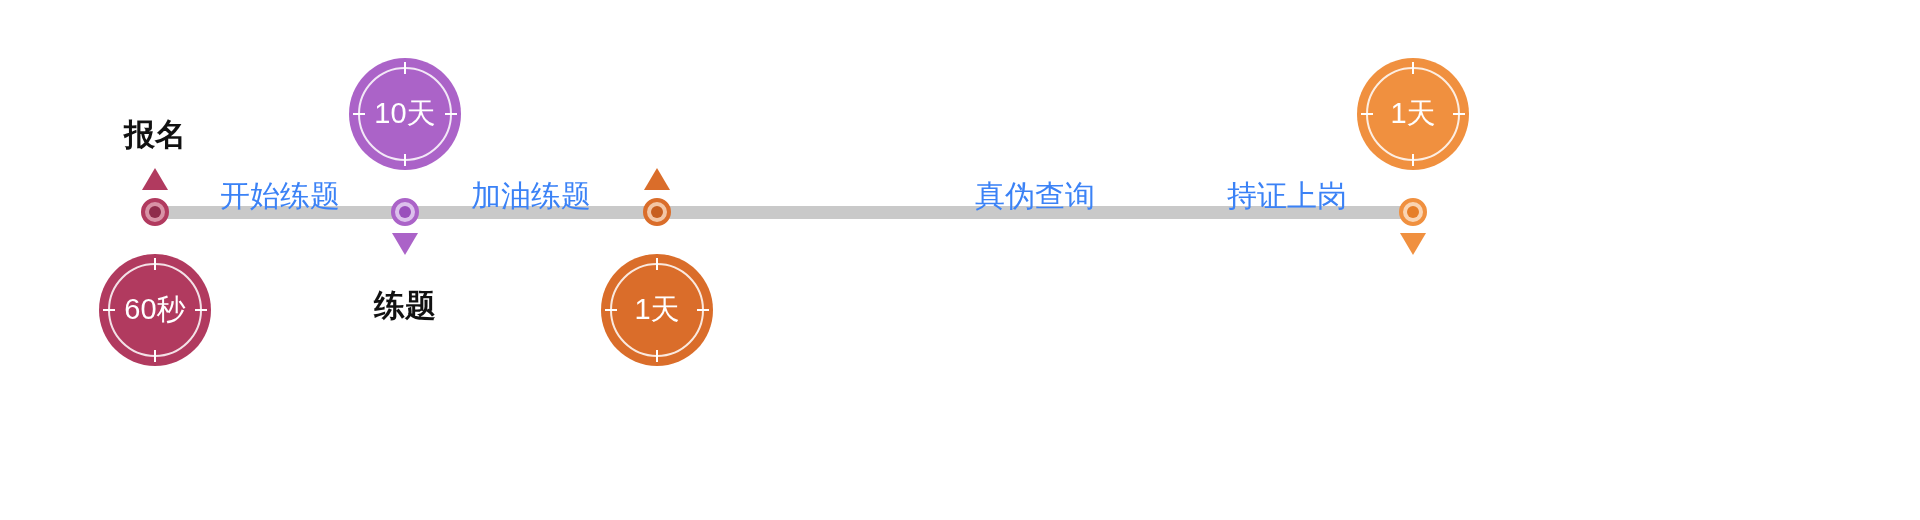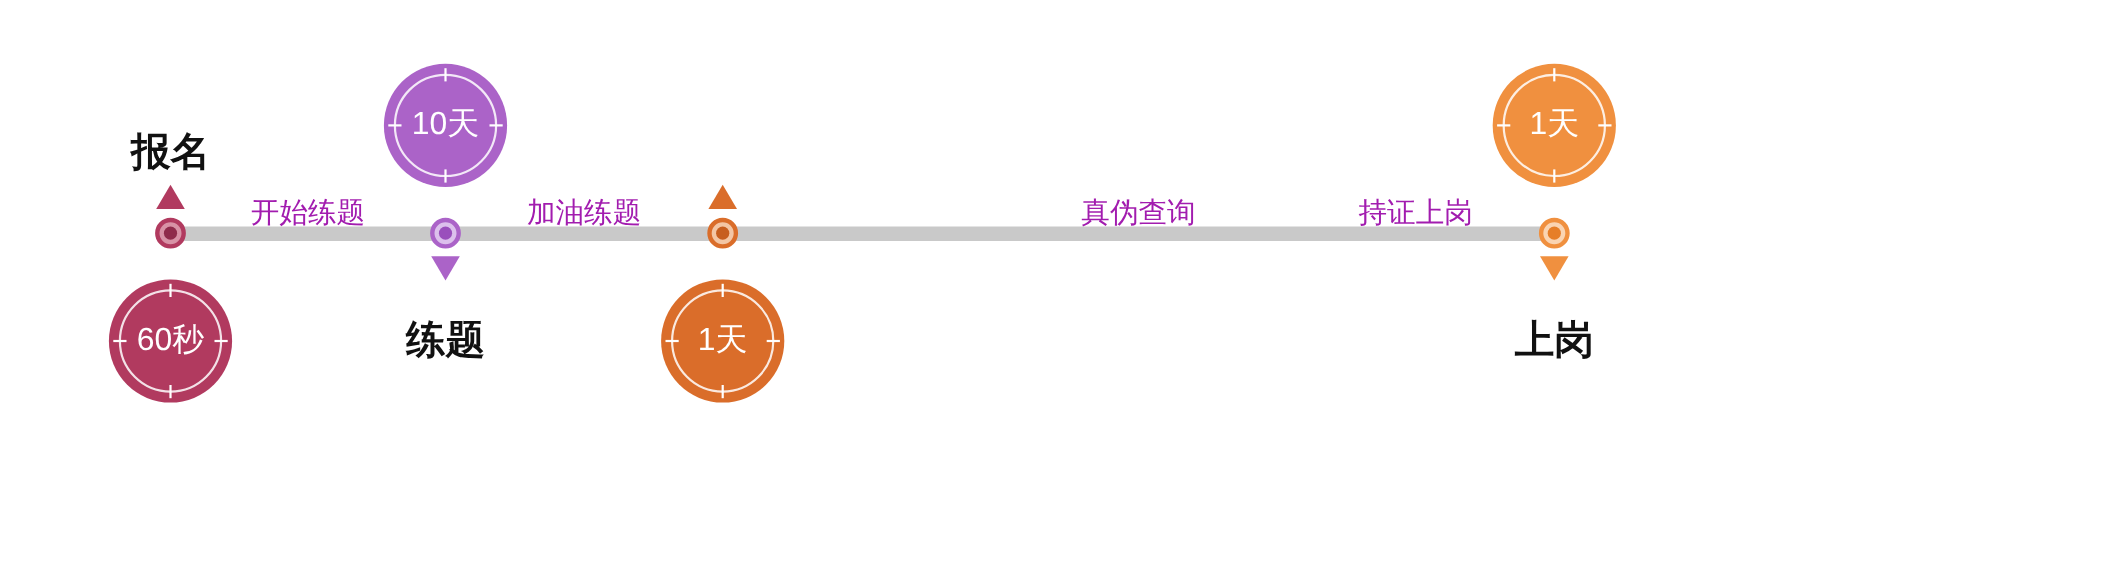--- a/index.html
+++ b/index.html
@@ -27,39 +27,39 @@
     background: #c9c9c9;
     z-index: 1;
   }
 
   
   .seg {
     position: absolute;
     top: 176px;
     width: 220px;
     text-align: center;
-    font-size: 26px;
-    color: #a21caf;
+    font-size: 30px;
+    color: #3b82f6;
     z-index: 2;
   }
 
   
   .step {
     position: absolute;
     top: 0;
     width: 160px;
     height: 520px;
     z-index: 3;
   }
 
   .step-label {
     position: absolute;
     width: 100%;
     text-align: center;
-    font-size: 36px;
+    font-size: 31px;
     font-weight: 700;
     color: #111111;
   }
   .lt .step-label { top: 114px; }
   .lb .step-label { top: 285px; }
 
   .tri {
     position: absolute;
     left: 50%;
     transform: translateX(-50%);
@@ -203,16 +203,15 @@
     <div class="clock">
       <div class="ring"></div>
       <i class="tick tn"></i>
       <i class="tick ts"></i>
       <i class="tick te"></i>
       <i class="tick tw"></i>
       <div class="clock-text">1天</div>
     </div>
     <div class="node"></div>
     <div class="tri down"></div>
-    <div class="step-label">上岗</div>
   </div>
 
 </div>
 
 </body></html>

